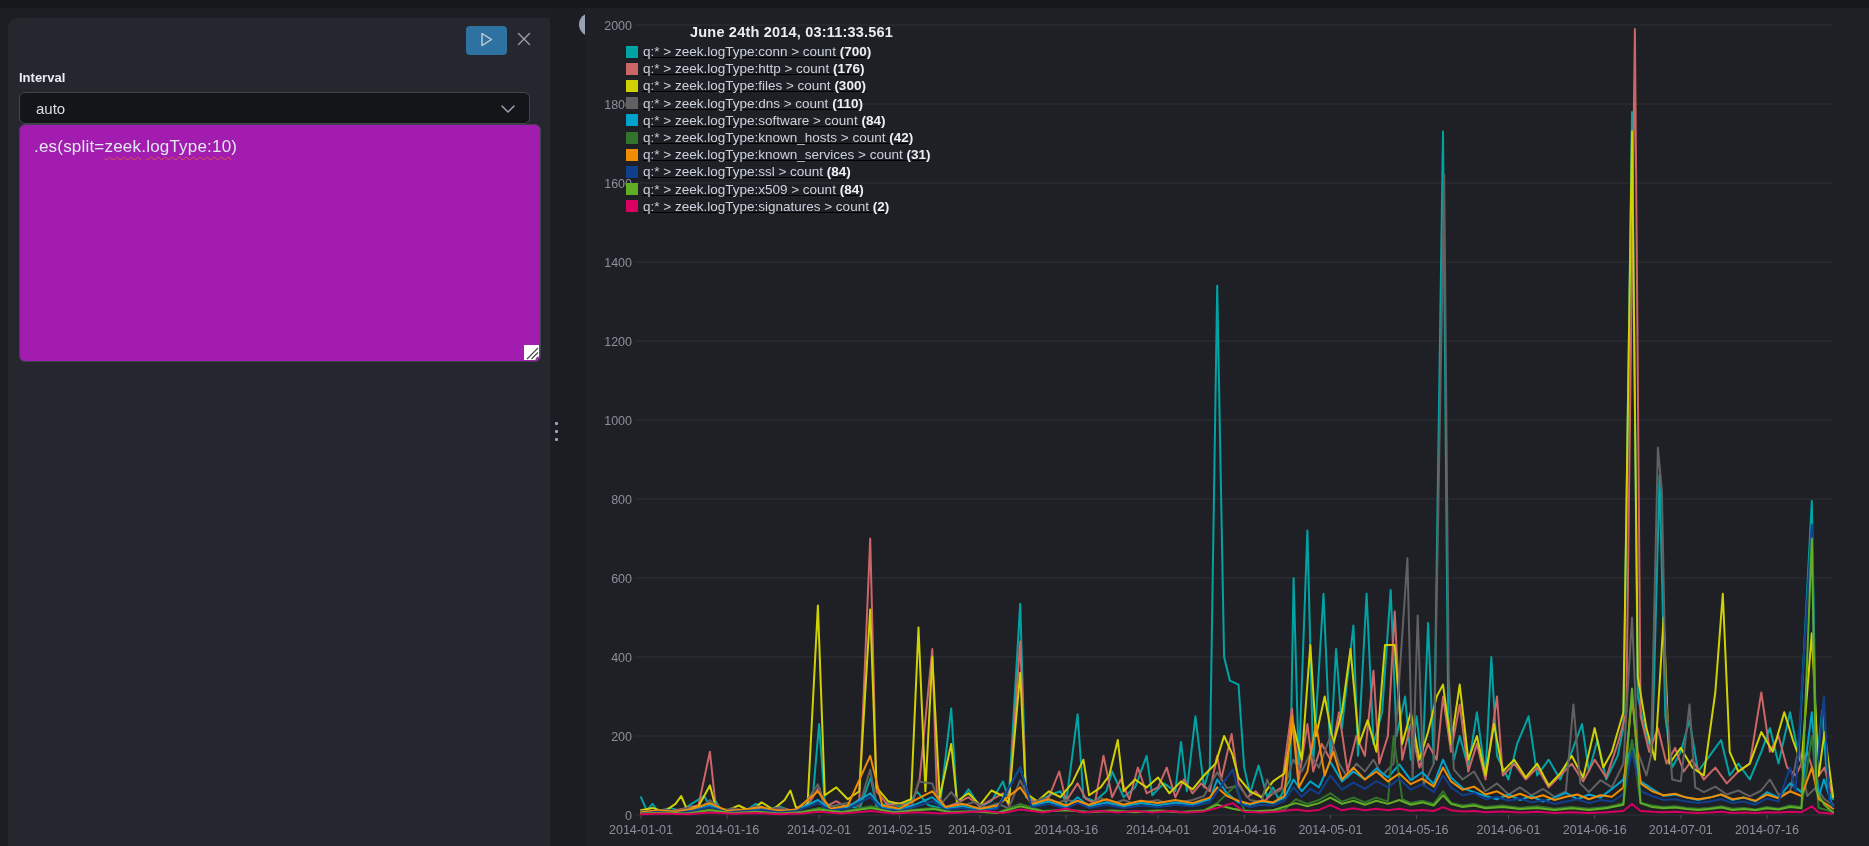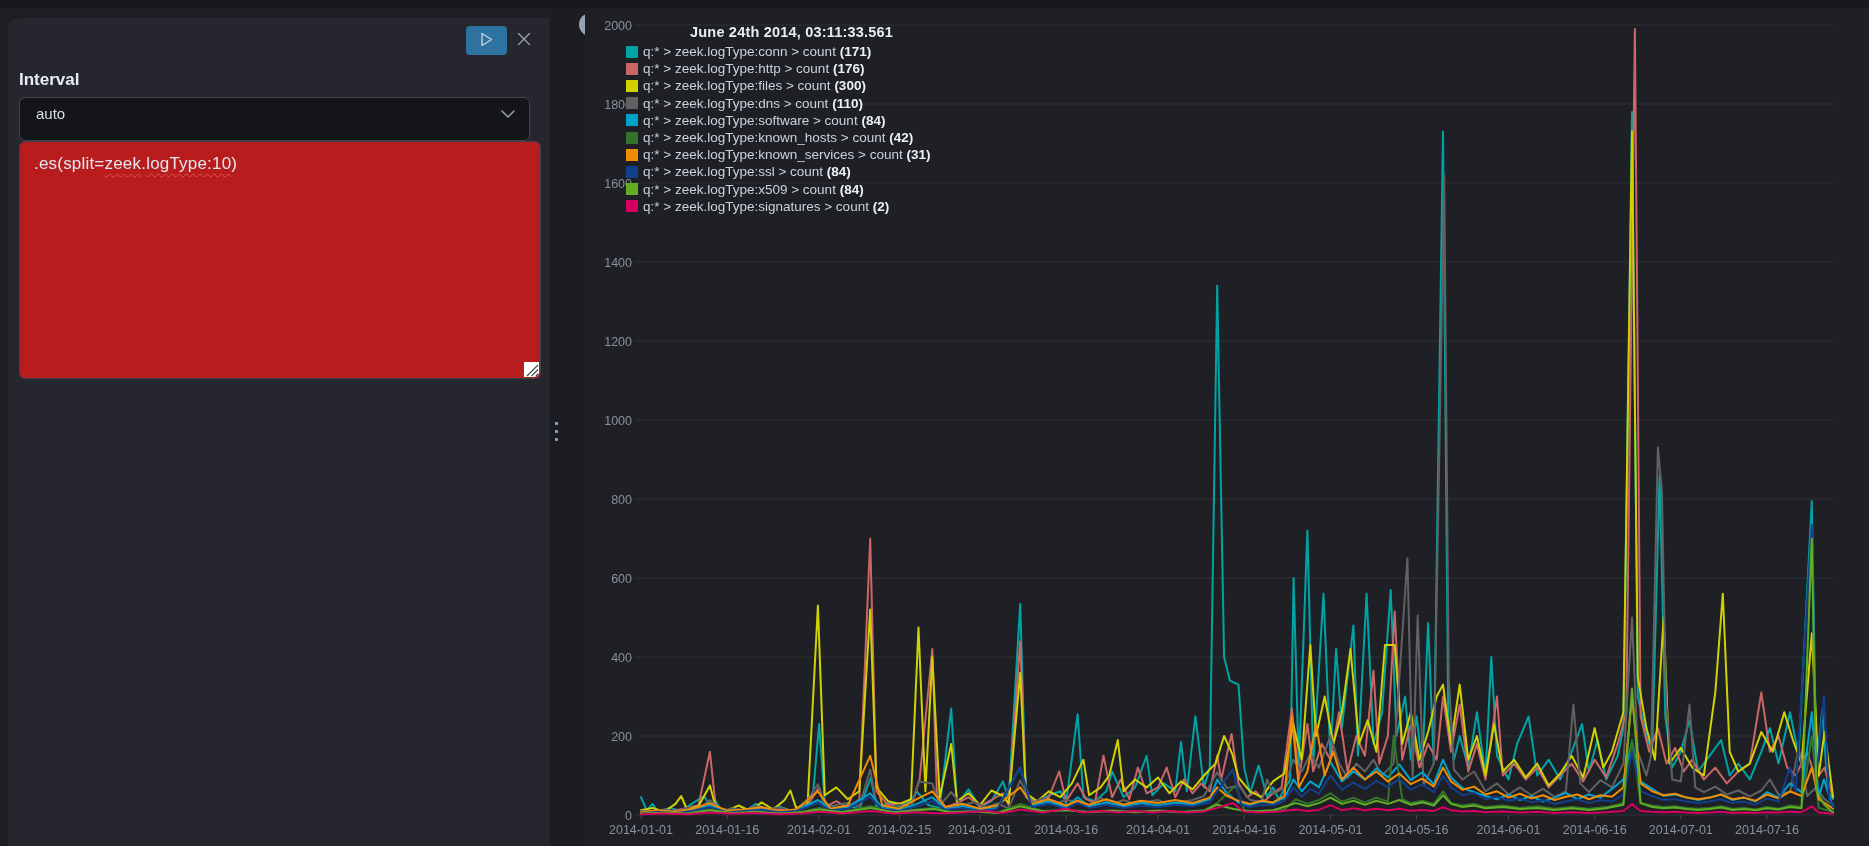--- a/index.html
+++ b/index.html
@@ -6,40 +6,40 @@
     font-family:"Liberation Sans",sans-serif;-webkit-font-smoothing:antialiased;}
   .abs{position:absolute;}
   .topbar{left:0;top:0;width:1869px;height:8px;background:#17181C;}
   .left-region{left:0;top:8px;width:550px;height:838px;background:#1D1E24;}
   .card{left:8px;top:10px;width:542px;height:836px;background:#26272E;border-radius:10px 0 0 0;box-sizing:border-box;}
   .btn-row{display:flex;justify-content:flex-end;align-items:center;gap:6px;padding:8px 15px 0 0;}
   .play-btn{width:41px;height:29px;background:#2D72A0;border:none;border-radius:4px;display:flex;
     align-items:center;justify-content:center;cursor:pointer;}
   .close-btn{width:22px;height:22px;background:transparent;border:none;display:flex;align-items:center;
     justify-content:center;cursor:pointer;}
-  .form-label{color:#E9EDF3;font-size:17px;font-weight:700;margin:15px 0 7px 11px;}
+  .form-label{color:#E9EDF3;font-size:13px;font-weight:700;margin:15px 0 7px 11px;}
   .select-box{margin:0 20px 0 11px;height:30px;background:#141519;border:1px solid #43454E;border-radius:6px;
-    display:flex;align-items:center;justify-content:space-between;padding:0 14px 12px 16px;cursor:pointer;}
+    display:flex;align-items:center;justify-content:space-between;padding:0 14px 0 16px;cursor:pointer;}
   .select-value{color:#D8DEE8;font-size:15px;}
-  .expr-area{position:relative;margin:0 9px 0 11px;height:238px;background:#b91c1c;border:1px solid #3E414A;
+  .expr-area{position:relative;margin:0 9px 0 11px;height:238px;background:#a21caf;border:1px solid #3E414A;
     border-radius:6px;box-sizing:border-box;padding:12px 14px;cursor:text;}
   .expr-text{color:#E2E7F0;font-size:17px;letter-spacing:.2px;}
   .squiggle{text-decoration:underline;text-decoration-style:wavy;text-decoration-color:#D9534F;
     text-decoration-thickness:1px;text-underline-offset:4px;}
   .resize-handle{position:absolute;right:1px;bottom:1px;width:15px;height:15px;background:#FFFFFF;
     border-radius:0 0 5px 0;cursor:nwse-resize;}
   .divider{left:550px;top:8px;width:35px;height:838px;background:#1C1D23;cursor:col-resize;}
   .dots{position:absolute;left:5px;top:414px;display:flex;flex-direction:column;gap:5px;}
   .dots span{width:3px;height:3px;background:#8FA7C9;border-radius:1px;display:block;}
   .collapse-btn{left:579px;top:13px;width:23px;height:23px;border-radius:50%;background:#98A2B3;border:none;
     display:flex;align-items:center;justify-content:center;cursor:pointer;padding:0;}
   .chart{left:585px;top:8px;width:1284px;height:838px;background:#1E2025;}
   .legend{position:absolute;left:41px;top:16px;}
   .legend-title{color:#E8EDF4;font-size:14.5px;font-weight:700;margin:0 0 3px 64px;letter-spacing:.2px;}
-  .legend-item{display:flex;align-items:center;height:17.2px;}
+  .legend-item{display:flex;align-items:center;height:17.2px;text-decoration:underline;}
   .legend-swatch{width:12px;height:12px;display:inline-block;margin-right:5px;flex:none;}
   .legend-label{color:#CBD2DD;font-size:13.5px;white-space:pre;}
   .legend-count{color:#ECF0F6;font-size:13.5px;font-weight:700;white-space:pre;}
   svg text{font-family:"Liberation Sans",sans-serif;}
 </style>
 </head>
 <body>
 
 <div class="abs topbar"></div>
 
@@ -161,21 +161,21 @@
       <polyline points="56.0,805.4 73.2,803.8 90.5,805.0 107.7,803.0 124.9,799.1 142.2,804.2 159.4,803.0 176.6,801.9 193.9,804.2 211.1,803.0 232.9,795.1 245.6,802.3 262.8,800.7 285.2,789.2 297.3,801.1 314.5,803.0 331.8,798.3 347.3,793.2 360.5,801.9 377.7,799.9 395.0,803.0 412.2,801.1 435.2,759.6 446.7,799.1 463.9,795.9 481.1,800.7 492.6,795.1 504.1,799.9 521.3,796.7 538.6,799.9 555.8,797.5 573.0,799.1 590.3,796.7 607.5,798.3 624.8,794.4 632.2,783.3 647.7,761.6 656.4,796.7 665.0,799.1 676.5,796.7 688.0,797.5 699.4,792.8 708.6,779.4 716.7,788.8 725.3,780.9 733.9,785.7 745.4,767.5 756.9,781.7 768.4,774.6 779.9,780.9 791.4,773.0 802.9,779.4 814.3,770.7 825.8,781.7 837.3,776.2 848.8,784.1 858.0,767.5 866.0,779.4 877.5,787.3 889.0,784.9 900.5,791.2 912.0,788.8 923.5,792.8 935.0,790.4 946.5,794.4 958.0,792.0 969.5,795.9 980.9,793.6 992.4,791.2 1003.9,795.1 1015.4,792.0 1026.9,793.6 1038.4,786.5 1047.0,743.8 1055.6,783.3 1067.1,788.0 1078.6,792.0 1090.1,791.2 1101.6,793.6 1113.1,795.1 1124.6,793.6 1136.1,791.2 1147.5,795.1 1159.0,793.6 1170.5,796.7 1182.0,790.4 1193.5,793.6 1205.0,759.6 1210.7,783.3 1226.8,516.7 1230.9,775.4 1238.9,688.5 1244.1,791.2 1248.1,799.1" fill="none" stroke="#113F8C" stroke-width="2" stroke-linejoin="round" stroke-linecap="round"></polyline>
       <polyline points="56.0,805.8 79.0,804.6 102.0,805.4 124.9,802.3 147.9,805.0 170.9,803.8 193.9,805.4 216.9,804.2 234.1,801.5 257.1,804.2 285.8,799.9 308.8,804.2 331.8,802.3 349.0,801.1 366.2,804.2 389.2,803.4 412.2,805.0 435.2,798.3 458.2,803.4 481.1,802.3 504.1,804.2 527.1,803.0 550.1,804.2 573.0,803.0 596.0,804.2 619.0,803.0 632.2,796.7 647.7,800.7 665.0,803.8 688.0,802.3 710.9,795.1 722.4,798.3 733.9,795.1 745.4,789.6 756.9,795.9 768.4,792.8 779.9,796.7 791.4,792.8 802.9,795.9 814.3,792.0 825.8,796.7 837.3,794.4 848.8,797.5 858.0,787.3 866.0,795.9 877.5,799.1 889.0,797.5 900.5,800.3 917.8,799.1 935.0,801.1 952.2,799.9 969.5,801.9 986.7,800.3 1003.9,801.9 1021.2,800.3 1038.4,796.7 1047.0,680.6 1055.6,795.1 1067.1,799.1 1078.6,800.3 1090.1,799.5 1101.6,801.1 1113.1,801.9 1124.6,801.1 1136.1,799.5 1147.5,801.9 1159.0,801.1 1170.5,802.3 1182.0,800.3 1193.5,801.5 1205.0,799.1 1216.5,800.3 1226.8,530.5 1231.4,783.3 1239.5,797.1 1248.1,804.6" fill="none" stroke="#61AE24" stroke-width="2" stroke-linejoin="round" stroke-linecap="round"></polyline>
       <polyline points="56.0,806.2 79.0,805.4 102.0,806.2 124.9,804.6 147.9,805.8 170.9,805.0 193.9,806.2 216.9,805.4 234.1,803.8 257.1,805.4 285.8,803.0 308.8,805.4 331.8,804.2 354.7,805.4 377.7,804.6 400.7,803.0 417.9,805.0 435.2,801.5 458.2,804.6 481.1,800.7 498.4,804.6 515.6,803.0 532.8,804.6 550.1,803.0 567.3,804.6 584.5,803.0 601.8,804.6 619.0,803.4 632.2,799.9 647.7,795.1 659.2,803.8 676.5,804.6 693.7,803.4 710.9,801.5 722.4,803.0 733.9,801.9 745.4,797.1 756.9,802.3 768.4,800.3 779.9,802.3 791.4,800.7 802.9,802.3 814.3,800.7 825.8,802.7 837.3,801.9 848.8,803.0 858.0,799.1 866.0,802.3 877.5,803.4 889.0,803.0 900.5,804.2 917.8,803.4 935.0,804.6 952.2,803.8 969.5,805.0 986.7,804.2 1003.9,805.0 1021.2,804.2 1038.4,803.0 1047.0,795.9 1055.6,803.0 1067.1,803.8 1078.6,804.2 1090.1,803.8 1101.6,804.6 1113.1,805.0 1124.6,804.6 1136.1,803.8 1147.5,805.0 1159.0,804.6 1170.5,805.0 1182.0,804.2 1193.5,804.6 1205.0,803.8 1216.5,804.2 1226.8,798.3 1233.7,804.6 1248.1,805.8" fill="none" stroke="#D70060" stroke-width="2" stroke-linejoin="round" stroke-linecap="round"></polyline>
     </svg>
   <div class="legend">
     <div class="legend-title">June 24th 2014, 03:11:33.561</div>
     <div id="legend-items">
         <div class="legend-item">
           <span class="legend-swatch" style="background: rgb(1, 164, 164);"></span>
           <span class="legend-label">q:* &gt; zeek.logType:conn &gt; count </span>
-          <span class="legend-count">(171)</span>
+          <span class="legend-count">(700)</span>
         </div>
         <div class="legend-item">
           <span class="legend-swatch" style="background: rgb(204, 102, 102);"></span>
           <span class="legend-label">q:* &gt; zeek.logType:http &gt; count </span>
           <span class="legend-count">(176)</span>
         </div>
         <div class="legend-item">
           <span class="legend-swatch" style="background: rgb(208, 209, 2);"></span>
           <span class="legend-label">q:* &gt; zeek.logType:files &gt; count </span>
           <span class="legend-count">(300)</span>

